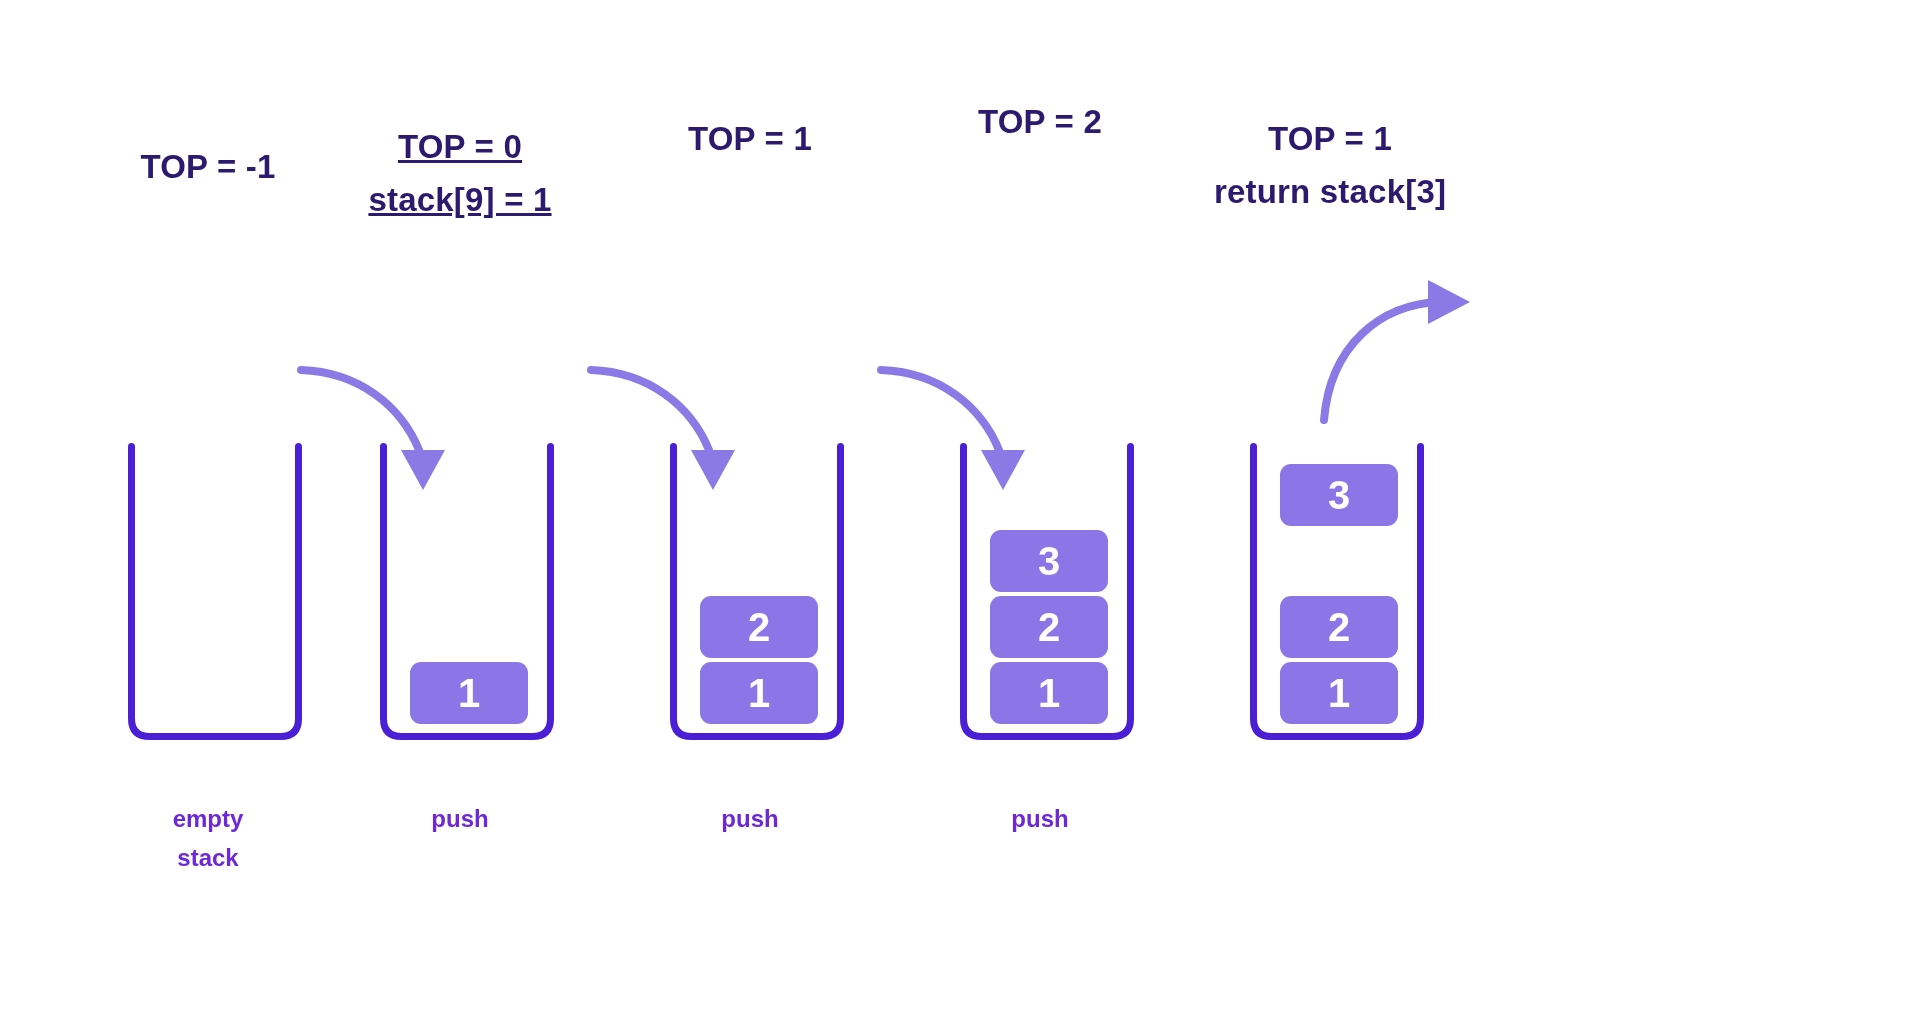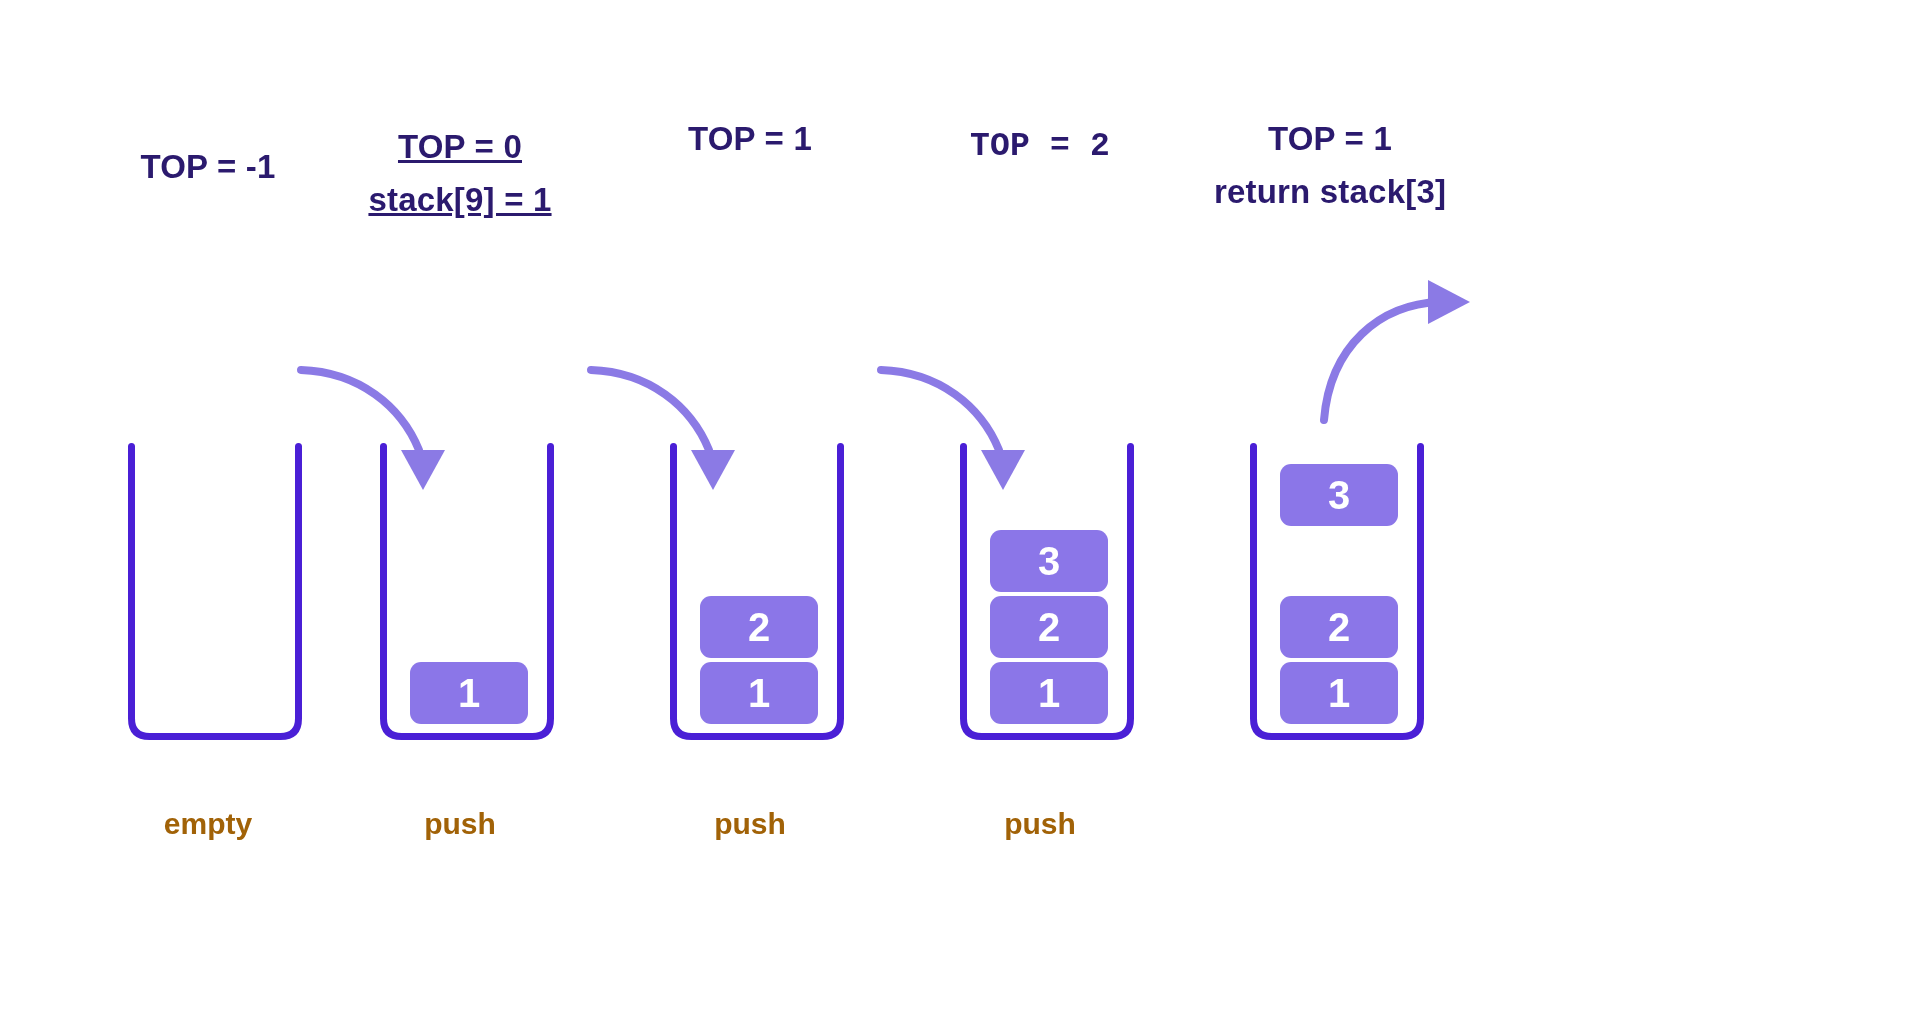--- a/index.html
+++ b/index.html
@@ -46,23 +46,23 @@
   .caption .cl {
     display: block;
   }
 
   
   .opname {
     position: absolute;
     left: 0;
     width: 360px;
     text-align: center;
-    color: #a16207;
+    color: #6d28d9;
     font-weight: bold;
-    font-size: 30px;
+    font-size: 24px;
     line-height: 1.62;
     white-space: nowrap;
   }
   .opname .cl { display: block; }
 
   
   .container-wrap {
     position: absolute;
     width: 200px;
     height: 340px;
@@ -101,20 +101,21 @@
       <div class="caption" style="top: 140px;">
         <span class="cl">TOP = -1</span>
       </div>
       <div class="container-wrap" style="left: 100px; top: 443px;">
         <svg width="174" height="304">
           <path d="M 3.5 3.5 L 3.5 275.5 Q 3.5 293.5 21.5 293.5 L 152.5 293.5 Q 170.5 293.5 170.5 275.5 L 170.5 3.5" fill="none" stroke="#4a1fd6" stroke-width="7" stroke-linecap="round" stroke-linejoin="round"></path>
         </svg>
       </div>
       <div class="opname" style="top: 800px;">
         <span class="cl">empty</span>
+        <span class="cl">stack</span>
       </div>
     </div>
     <div class="column" style="left: 280px;">
       <div class="caption" style="top: 120px; text-decoration: underline;">
         <span class="cl">TOP = 0</span>
         <span class="cl">stack[9] = 1</span>
       </div>
       <div class="container-wrap" style="left: 100px; top: 443px;">
         <svg width="174" height="304">
           <path d="M 3.5 3.5 L 3.5 275.5 Q 3.5 293.5 21.5 293.5 L 152.5 293.5 Q 170.5 293.5 170.5 275.5 L 170.5 3.5" fill="none" stroke="#4a1fd6" stroke-width="7" stroke-linecap="round" stroke-linejoin="round"></path>
@@ -142,21 +143,21 @@
       <div class="cell" style="width: 118px; height: 62px; left: 130px; background: rgb(139, 118, 232); color: rgb(255, 255, 255); top: 662px;">1</div>
       <svg class="arrow" width="220" height="160" style="left: 5px; top: 358px;">
         <path d="M 16 12 C 74 14 116 48 134 92" fill="none" stroke="#8b7ae5" stroke-width="8" stroke-linecap="round"></path>
         <polygon points="116,92 160,92 138,132" fill="#8b7ae5"></polygon>
       </svg>
       <div class="opname" style="top: 800px;">
         <span class="cl">push</span>
       </div>
     </div>
     <div class="column" style="left: 860px;">
-      <div class="caption" style="top: 120px; font-family: Liberation Mono, monospace;">
+      <div class="caption" style="top: 95px;">
         <span class="cl">TOP = 2</span>
       </div>
       <div class="container-wrap" style="left: 100px; top: 443px;">
         <svg width="174" height="304">
           <path d="M 3.5 3.5 L 3.5 275.5 Q 3.5 293.5 21.5 293.5 L 152.5 293.5 Q 170.5 293.5 170.5 275.5 L 170.5 3.5" fill="none" stroke="#4a1fd6" stroke-width="7" stroke-linecap="round" stroke-linejoin="round"></path>
         </svg>
       </div>
       <div class="cell" style="width: 118px; height: 62px; left: 130px; background: rgb(139, 118, 232); color: rgb(255, 255, 255); top: 530px;">3</div>
       <div class="cell" style="width: 118px; height: 62px; left: 130px; background: rgb(139, 118, 232); color: rgb(255, 255, 255); top: 596px;">2</div>
       <div class="cell" style="width: 118px; height: 62px; left: 130px; background: rgb(139, 118, 232); color: rgb(255, 255, 255); top: 662px;">1</div>

